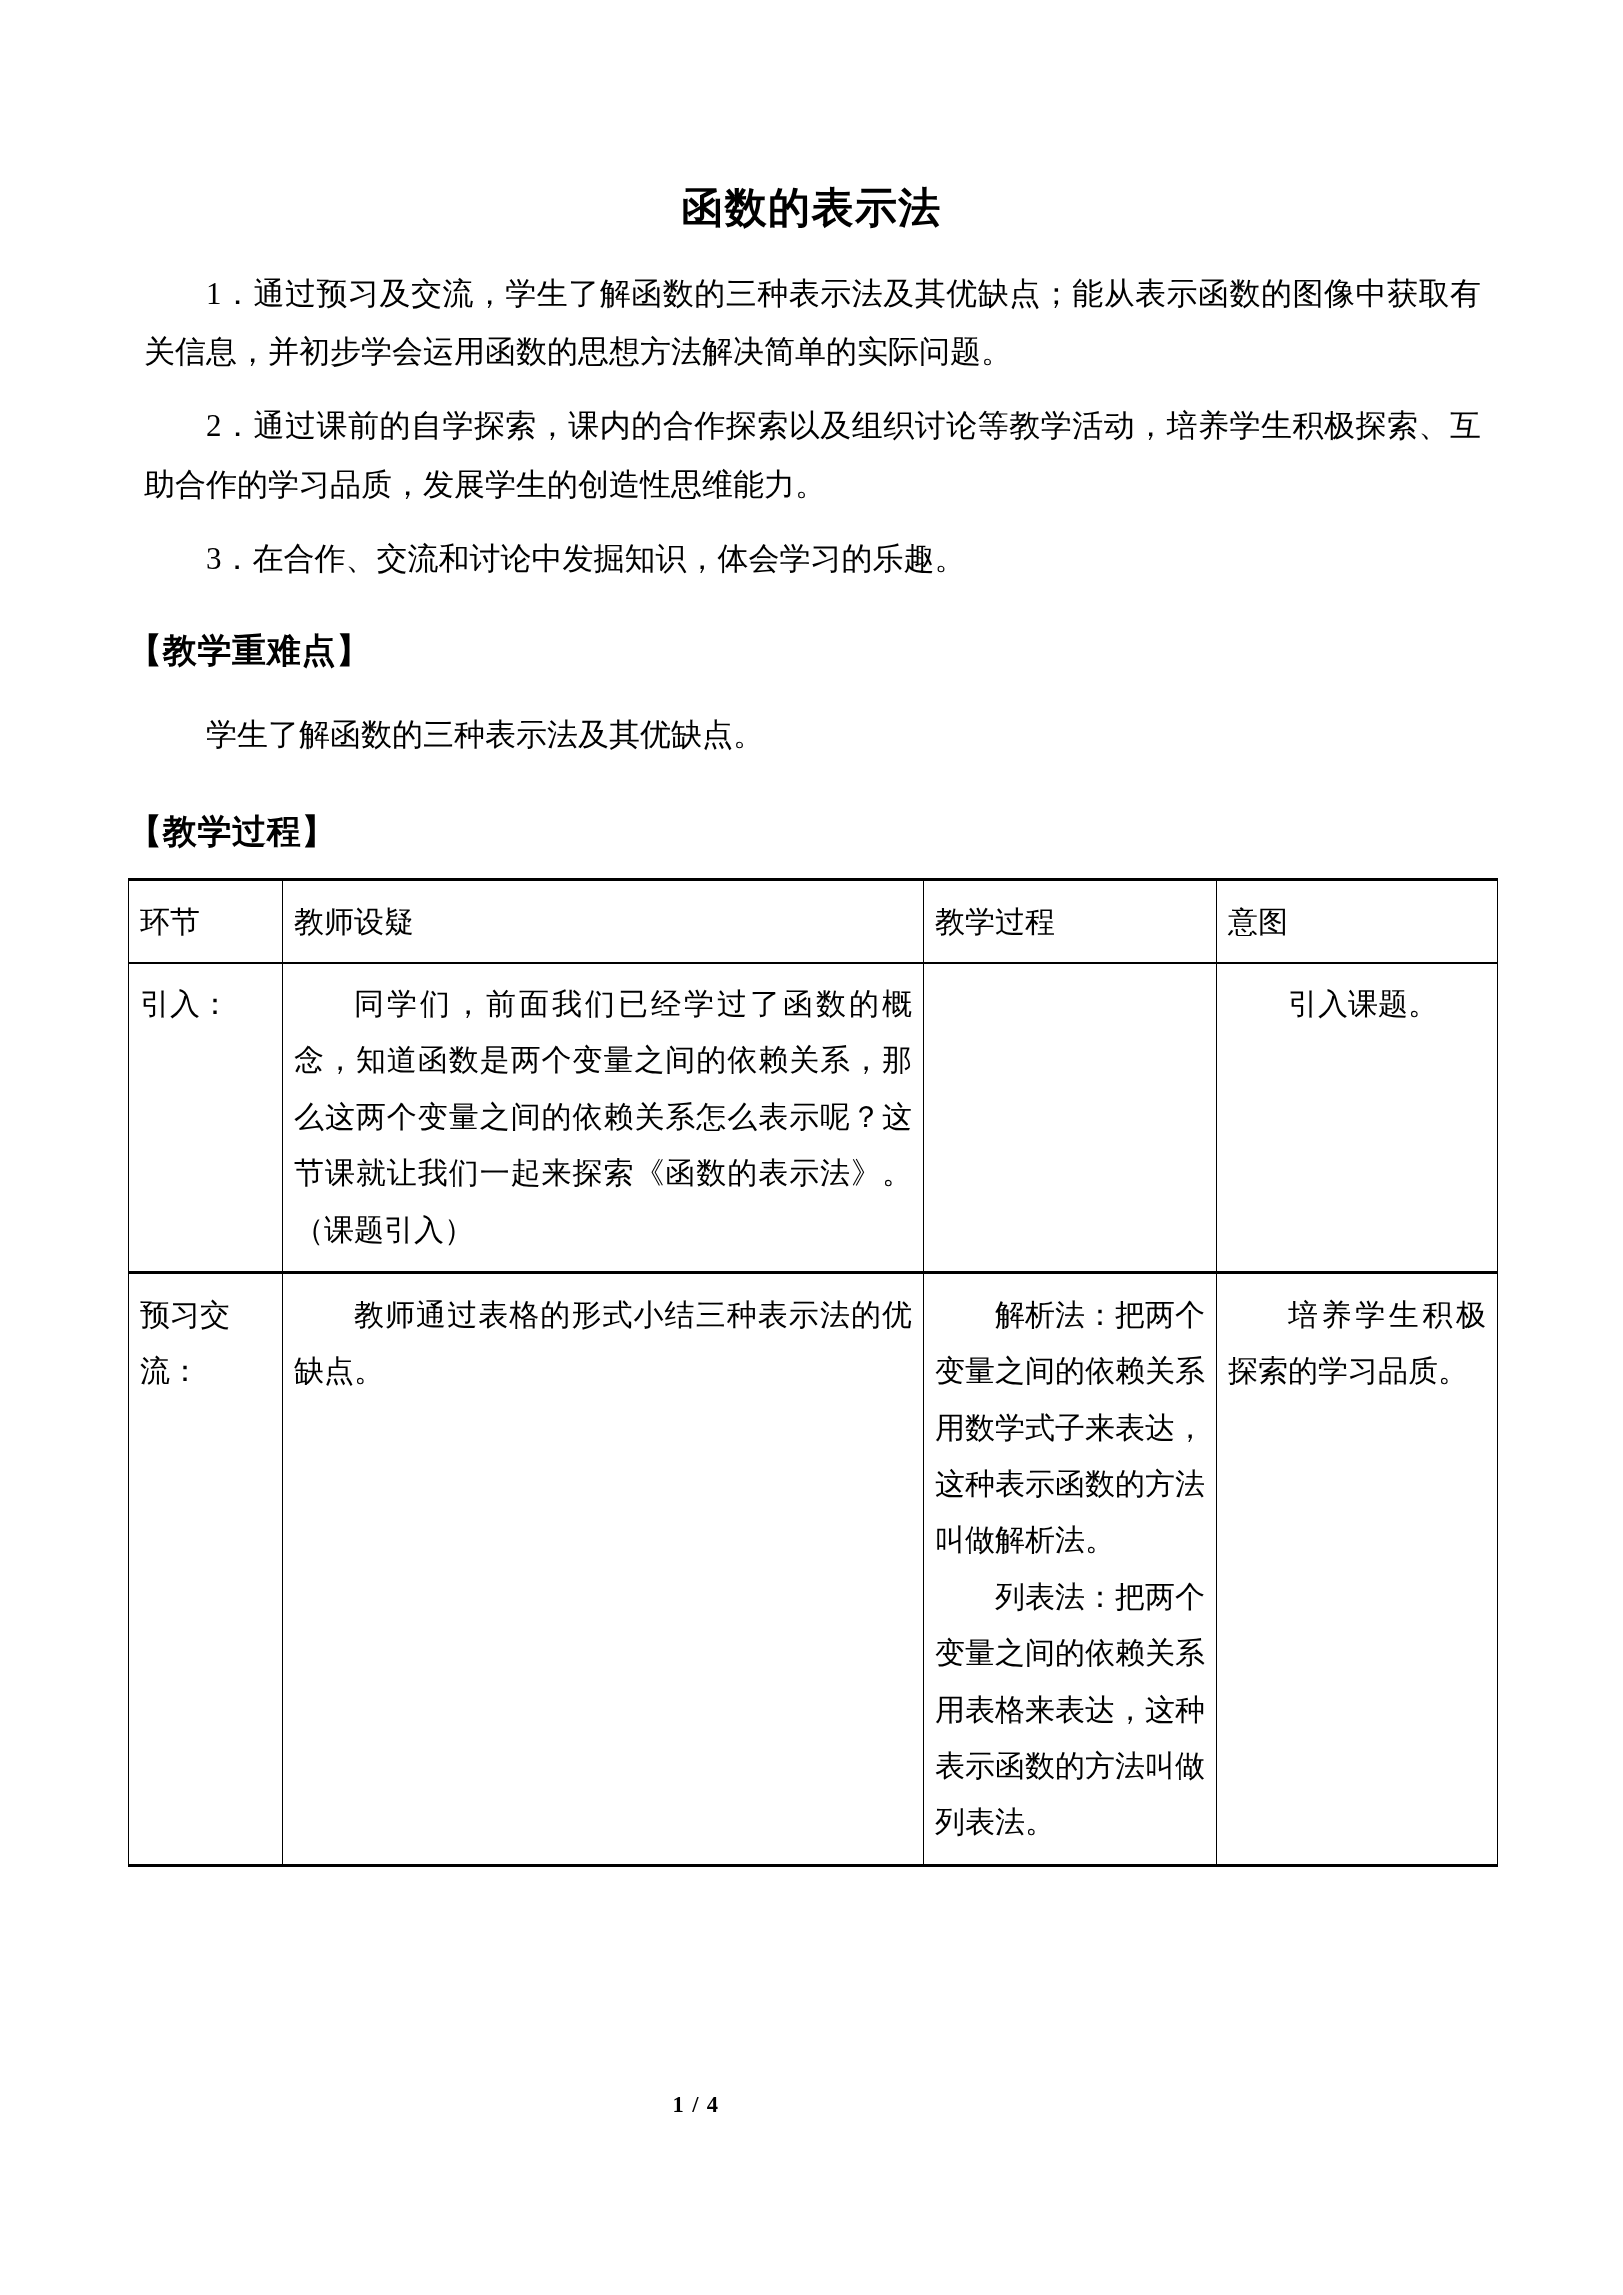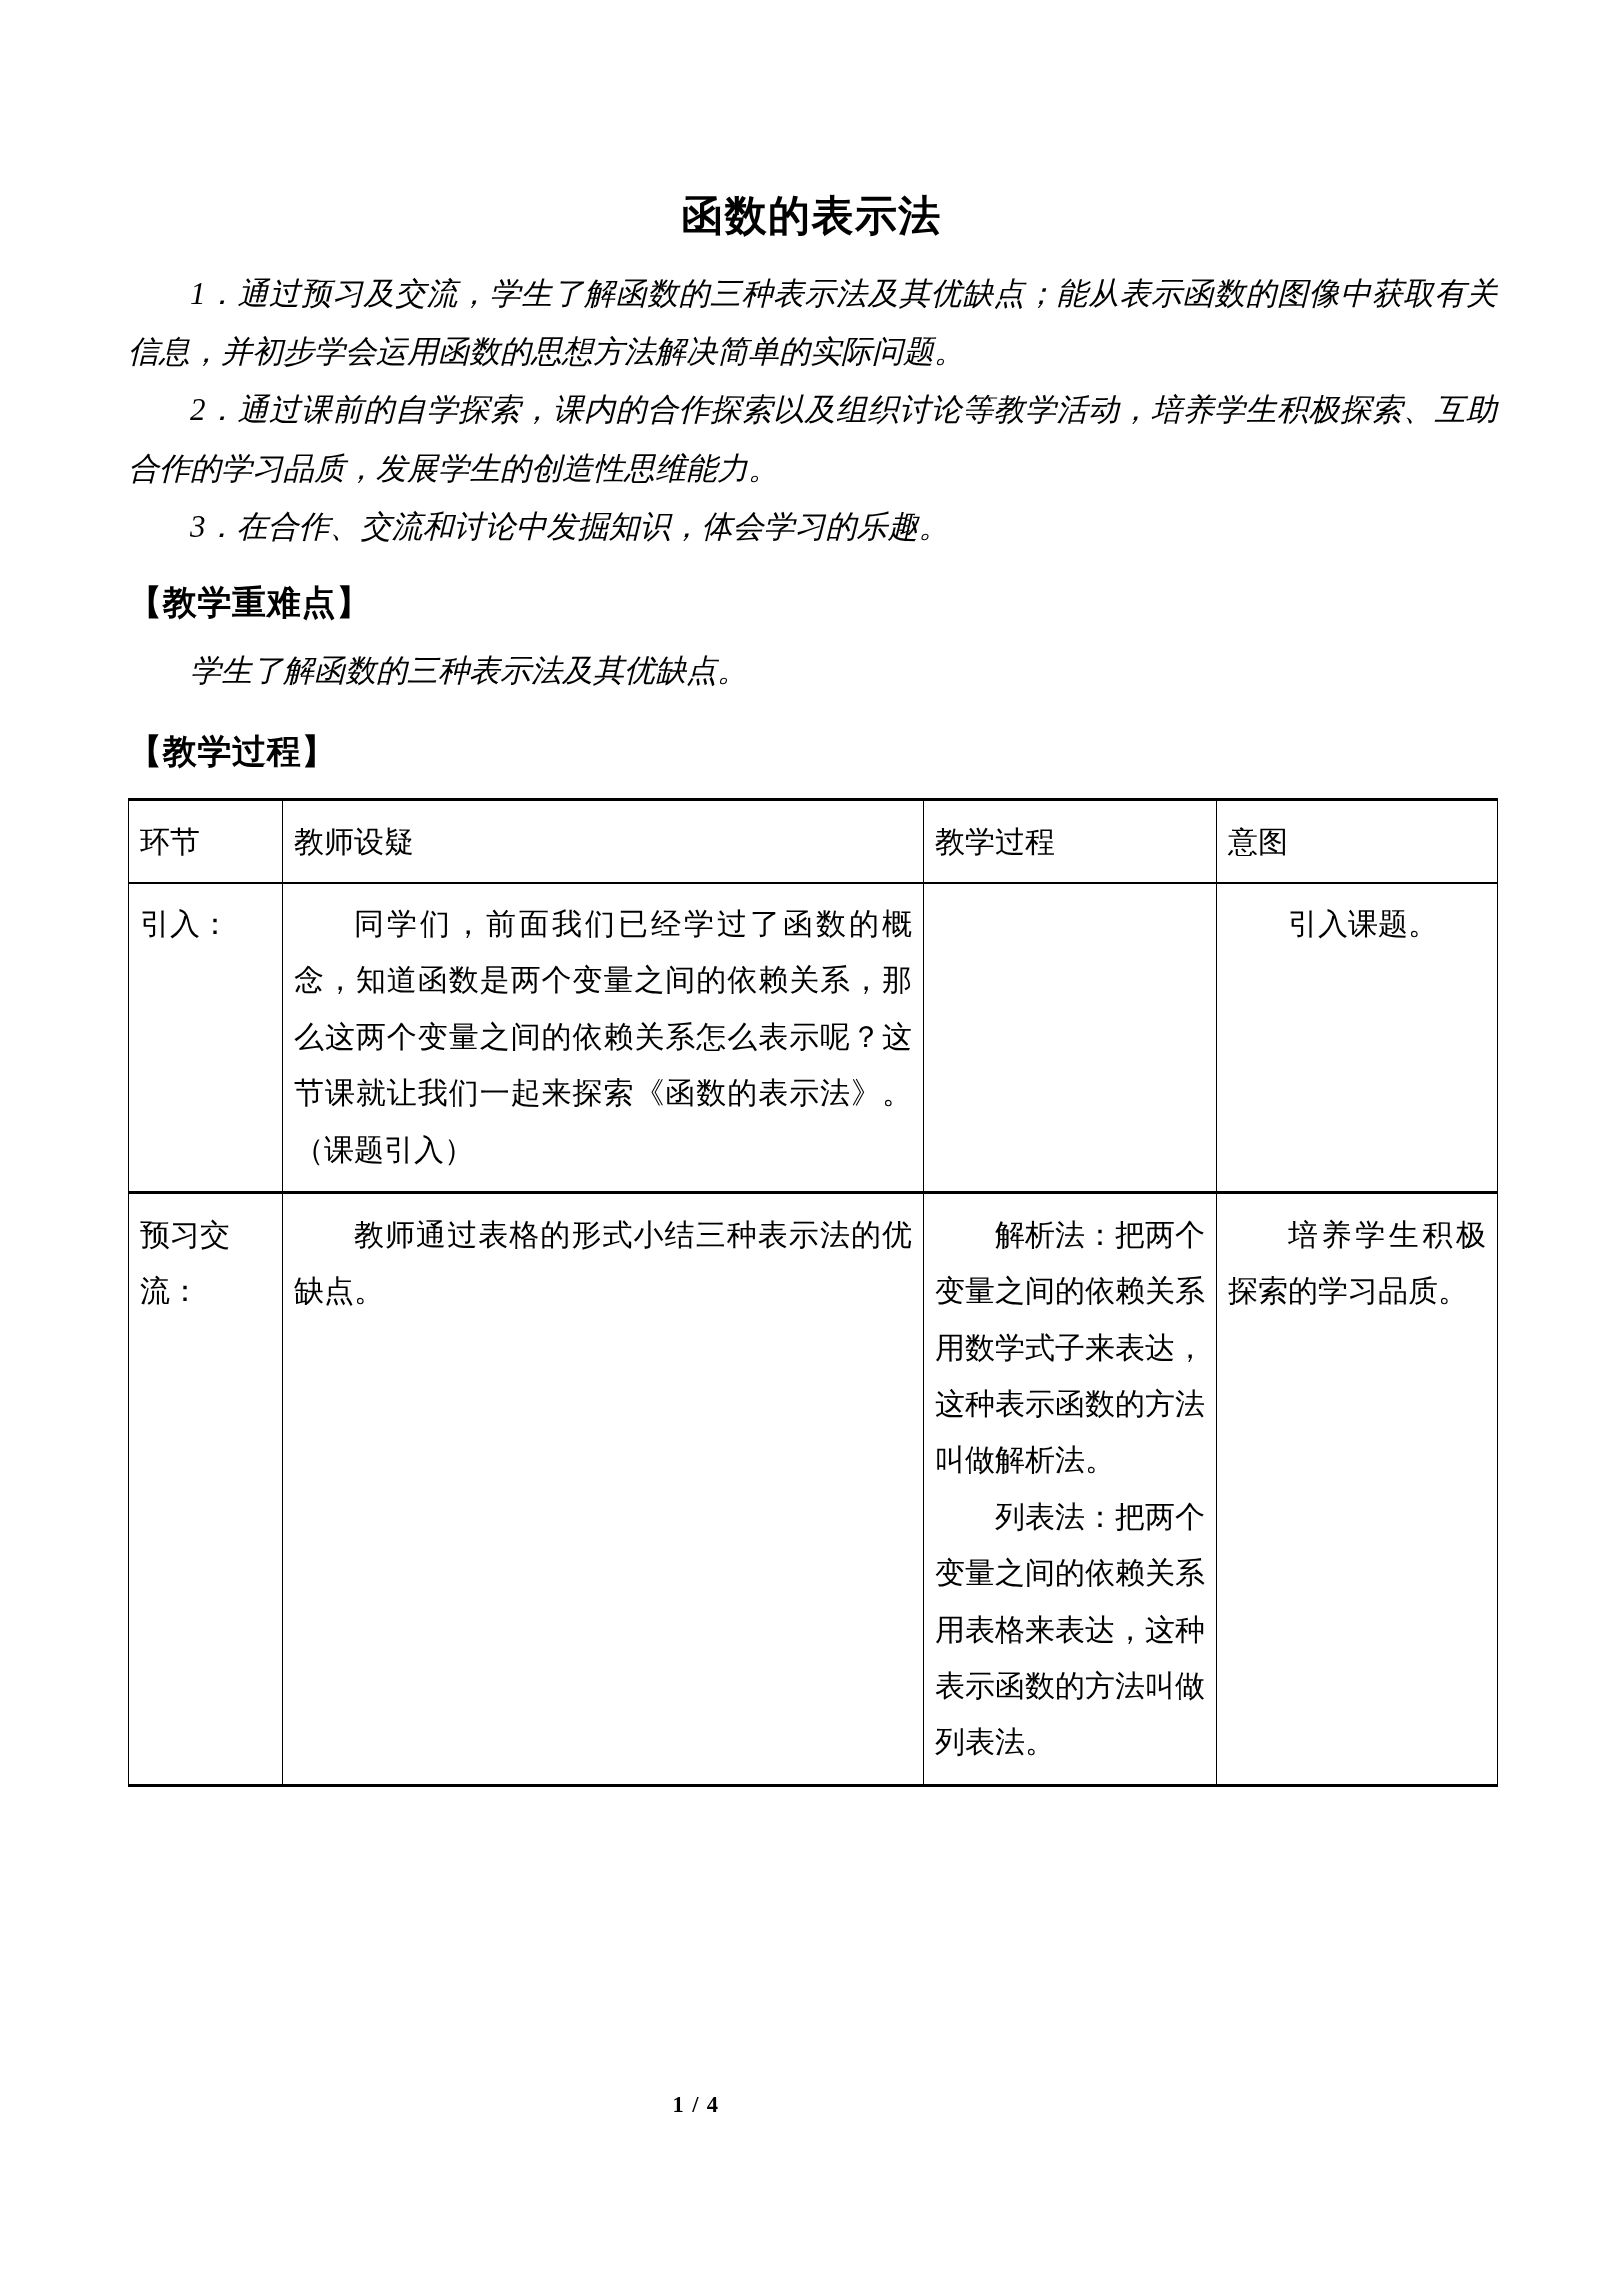--- a/index.html
+++ b/index.html
@@ -21,21 +21,21 @@
     width: 1623px;
     height: 2295px;
     box-sizing: border-box;
     padding: 0;
   }
   .doc-title {
     text-align: center;
     font-size: 42px;
     font-weight: bold;
     letter-spacing: 1.4px;
-    margin: 8px;
+    margin: 0;
     padding-top: 185px;
     line-height: 1.1;
   }
   .section-heading {
     font-size: 34px;
     font-weight: bold;
     margin: 0;
     padding-left: 128px;
     line-height: 1.25;
     letter-spacing: 0.7px;
@@ -46,23 +46,22 @@
 
   .body-block {
     padding-left: 128px;
     padding-right: 126px;
     font-size: 31px;
     line-height: 1.88;
     text-align: justify;
     text-justify: inter-ideograph;
   }
   .body-para {
-    margin: 0;
+    margin: 16px;
     text-indent: 2em;
-    font-style: italic;
   }
   .goals-block { padding-top: 17.7px; }
   .keys-block  { padding-top: 17.7px; }
 
   
   .process-table-wrap {
     padding-left: 128px;
     padding-right: 79px;
     padding-top: 24.5px;
   }

